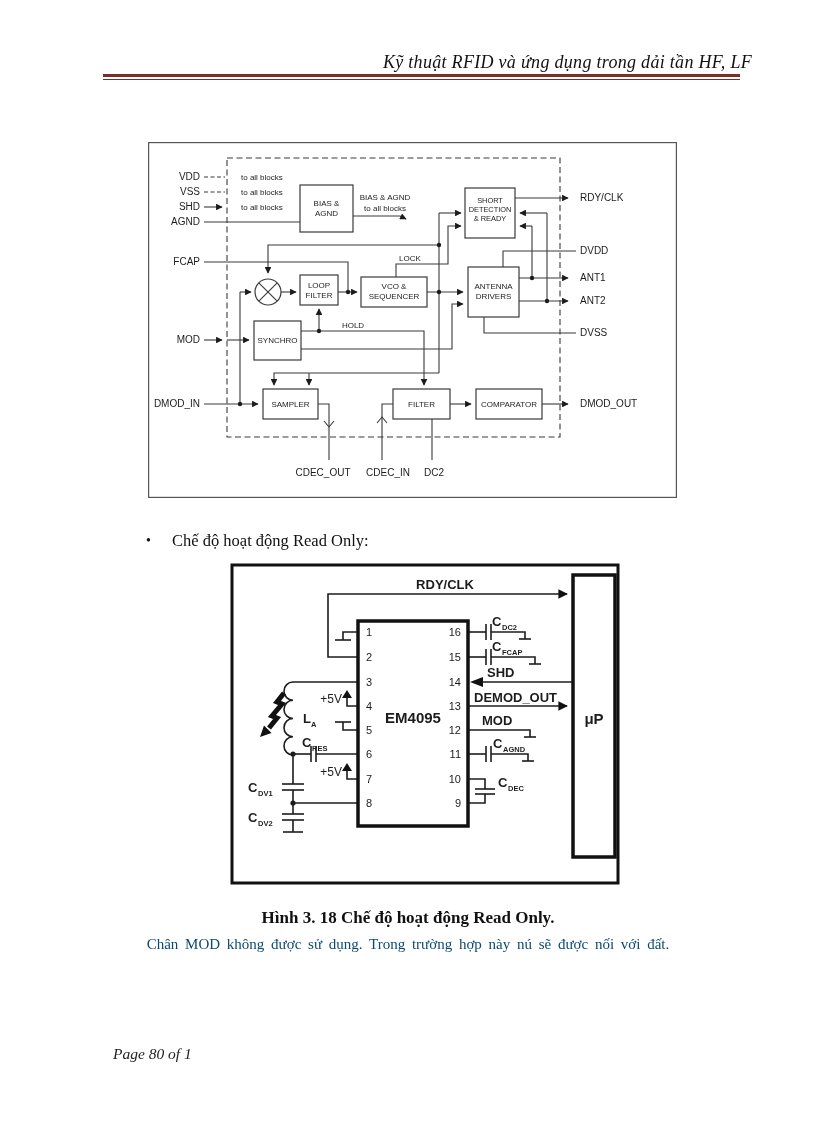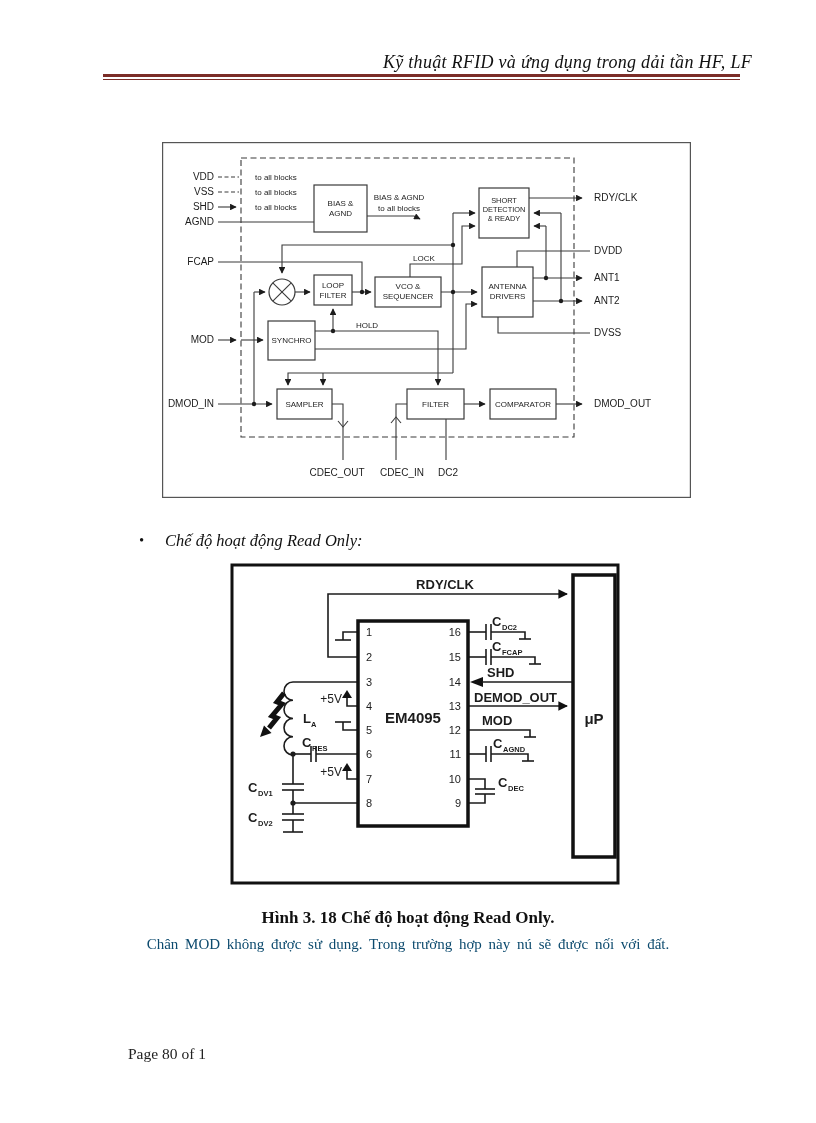--- a/index.html
+++ b/index.html
@@ -15,28 +15,28 @@
   .header-rule .thick{height:3px;background:#7b2d28;}
   .header-rule .gap{height:2px;background:transparent;}
   .header-rule .thin{height:1px;background:#7b2d28;}
   .figure-wrap{position:absolute;}
   .caption{
     position:absolute;left:0;width:816px;text-align:center;
     font-weight:bold;font-size:17px;color:#111;
   }
   .caption-1{top:505px;}
   .caption-2{top:908px;}
-  .bullet-line{position:absolute;top:531px;left:139px;font-size:16.5px;color:#111;font-style:italic;}
+  .bullet-line{position:absolute;top:531px;left:146px;font-size:16.5px;color:#111;}
   .bullet-marker{display:inline-block;width:26px;font-size:14px;vertical-align:1px;}
   .paragraph{
     position:absolute;top:936px;left:60px;width:696px;text-align:center;
     font-size:15px;word-spacing:3px;color:#0c4a6e;
   }
   .footer{
-    position:absolute;top:1045px;left:128px;font-size:15.5px;color:#222;
+    position:absolute;top:1045px;left:113px;font-style:italic;font-size:15.5px;color:#222;
   }
   svg text{font-family:"Liberation Sans", sans-serif;fill:#1c1c1c;}
   .w{stroke:#3a3a3a;stroke-width:1.1;fill:none;}
   .w2{stroke:#1c1c1c;stroke-width:1.6;fill:none;}
   .bx{fill:#ffffff;stroke:#3a3a3a;stroke-width:1.2;}
   .thick-bx{fill:#ffffff;stroke:#111;stroke-width:3.5;}
   .dot{fill:#1c1c1c;stroke:none;}
   .t8{font-size:8px;}
   .t7{font-size:7.4px;}
   .t10{font-size:10px;}
@@ -53,21 +53,21 @@
 
 <div class="page">
 
   <div class="header-title">Kỹ thuật RFID và ứng dụng trong dải tần HF, LF</div>
   <div class="header-rule">
     <div class="thick"></div>
     <div class="gap"></div>
     <div class="thin"></div>
   </div>
 
-  <div class="figure-wrap" style="left:162px;top:142px;">
+  <div class="figure-wrap" style="left:148px;top:142px;">
     <svg width="529" height="356" viewBox="0 0 529 356">
       <defs>
         <marker id="arr" viewBox="0 0 10 10" refX="9" refY="5" markerWidth="7" markerHeight="6" orient="auto-start-reverse">
           <path d="M0,0 L10,5 L0,10 z" fill="#1c1c1c"></path>
         </marker>
       </defs>
 
       <rect x="0.5" y="0.5" width="528" height="355" fill="#fff" stroke="#555" stroke-width="1.4"></rect>
 
       <rect x="79" y="16" width="333" height="279" fill="none" stroke="#3a3a3a" stroke-width="1.1" stroke-dasharray="6,3.5"></rect>

